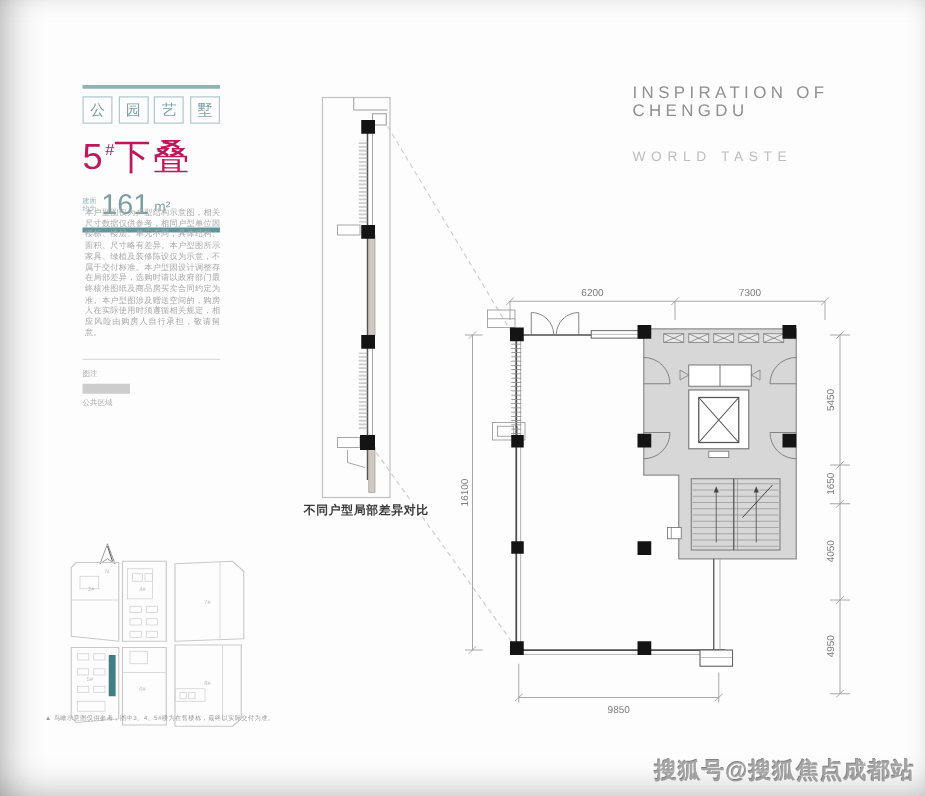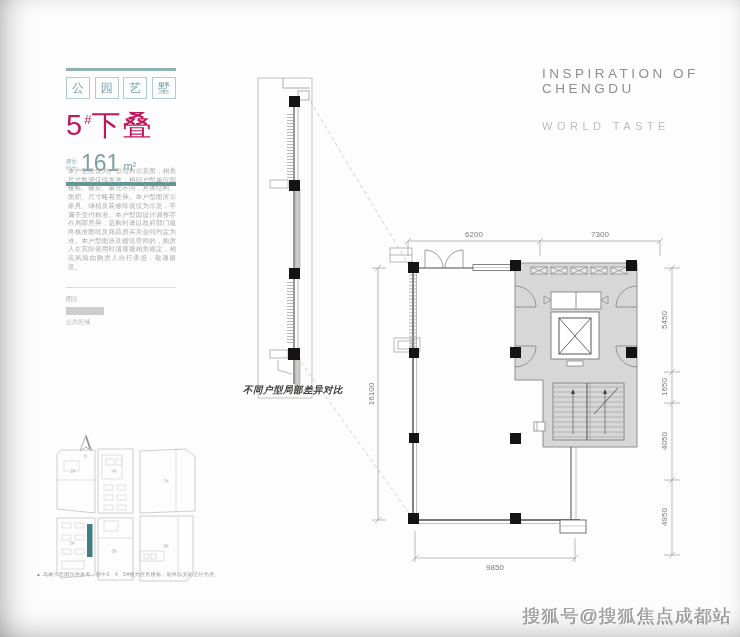--- a/index.html
+++ b/index.html
@@ -22,29 +22,29 @@
   .arealbl{display:flex;flex-direction:column;font-size:5.5px;line-height:6.5px;color:#9ab9ba;padding-bottom:3px;}
   .areaval{font-size:23px;line-height:22px;}
   .areaunit{font-size:11px;padding-bottom:2px;}
   .rule-thick{height:4px;background:#5f9598;margin-top:8px;}
   .desc{position:absolute;left:68px;top:167px;width:108px;font-size:6.5px;line-height:8.7px;
     color:#a9a9a9;text-align:justify;}
   .rule-thin{position:absolute;left:66px;top:287px;width:110px;height:1px;background:#dcdcdc;}
   .legend{position:absolute;left:66px;top:295px;font-size:6px;color:#a9a9a9;}
   .legend .sw{width:38px;height:8px;background:#cdcdcd;margin:3px 0;}
   
-  .hero{position:absolute;left:542px;top:66px;}
+  .hero{position:absolute;left:506px;top:66px;}
   .hero .t1{font-size:13.5px;letter-spacing:3.5px;color:#8f8f8f;font-weight:500;}
   .hero .t2{font-size:11px;letter-spacing:4.5px;color:#bdbdbd;margin-top:24px;}
   
-  .detail-cap{position:absolute;left:243px;top:384px;font-size:9.5px;font-weight:bold;
-    color:#3a3a3a;letter-spacing:.5px;font-style:italic;}
+  .detail-cap{position:absolute;left:243px;top:402px;font-size:9.5px;font-weight:bold;
+    color:#3a3a3a;letter-spacing:.5px;}
   .site-cap{position:absolute;left:36px;top:571px;font-size:5px;color:#9a9a9a;letter-spacing:.3px;}
   
-  .wm{position:absolute;right:8px;top:604px;font-size:18px;font-weight:normal;color:#a8a8a8;
+  .wm{position:absolute;right:8px;top:604px;font-size:18px;font-weight:bold;color:#a8a8a8;
     text-shadow:1px 1px 0 #fff,-0.5px -0.5px 0 #838383;letter-spacing:1px;}
   
   svg{position:absolute;overflow:visible;}
   .dim{font-size:8px;fill:#7d7d7d;font-family:"Liberation Sans",sans-serif;}
   .plotlbl{font-size:4.5px;fill:#bdbdbd;font-family:"Liberation Sans",sans-serif;}
 </style>
 </head>
 <body>
 
 <div class="canvas">

